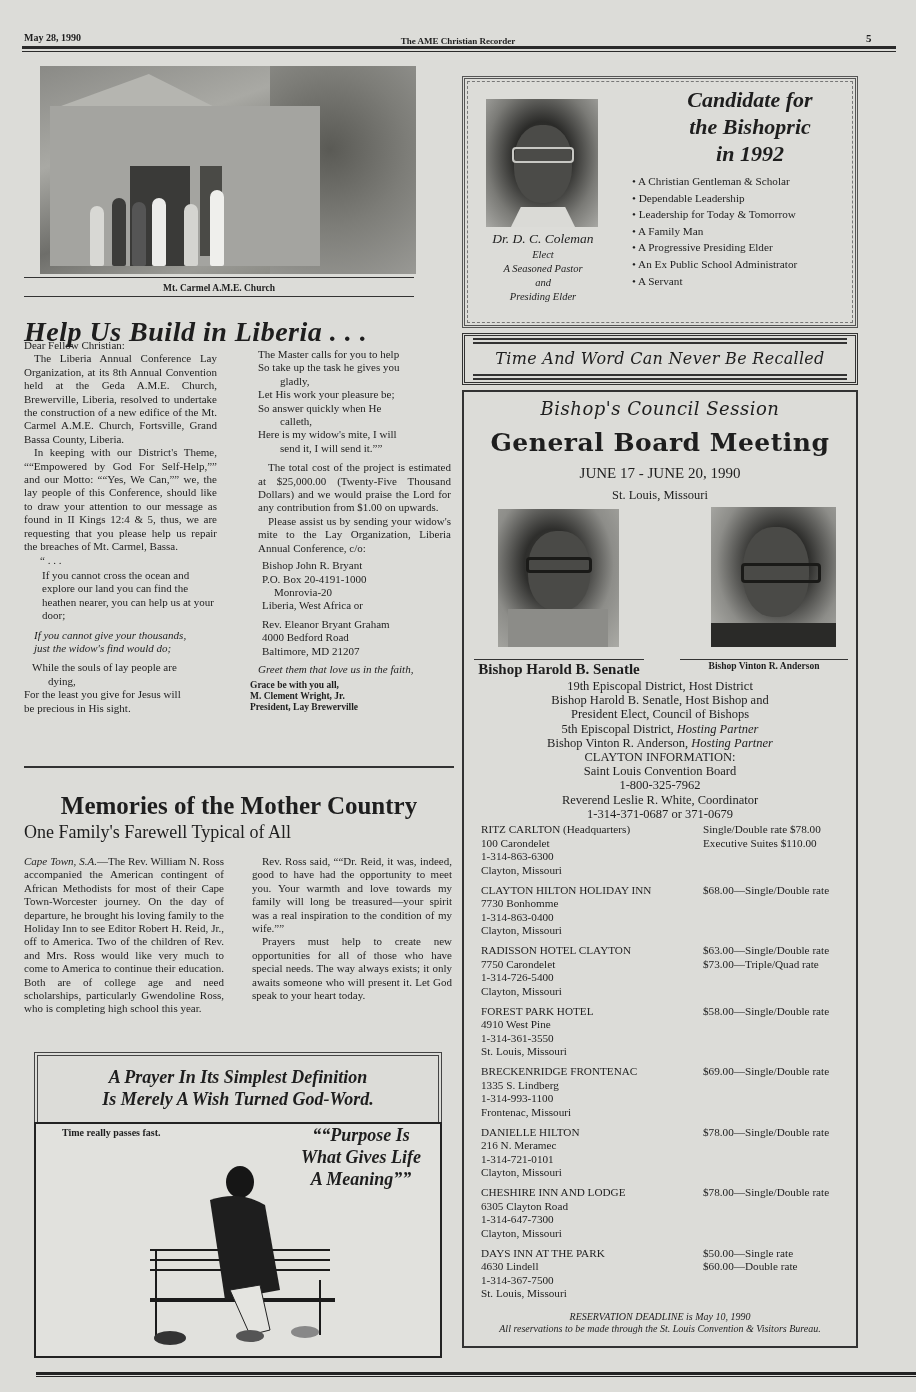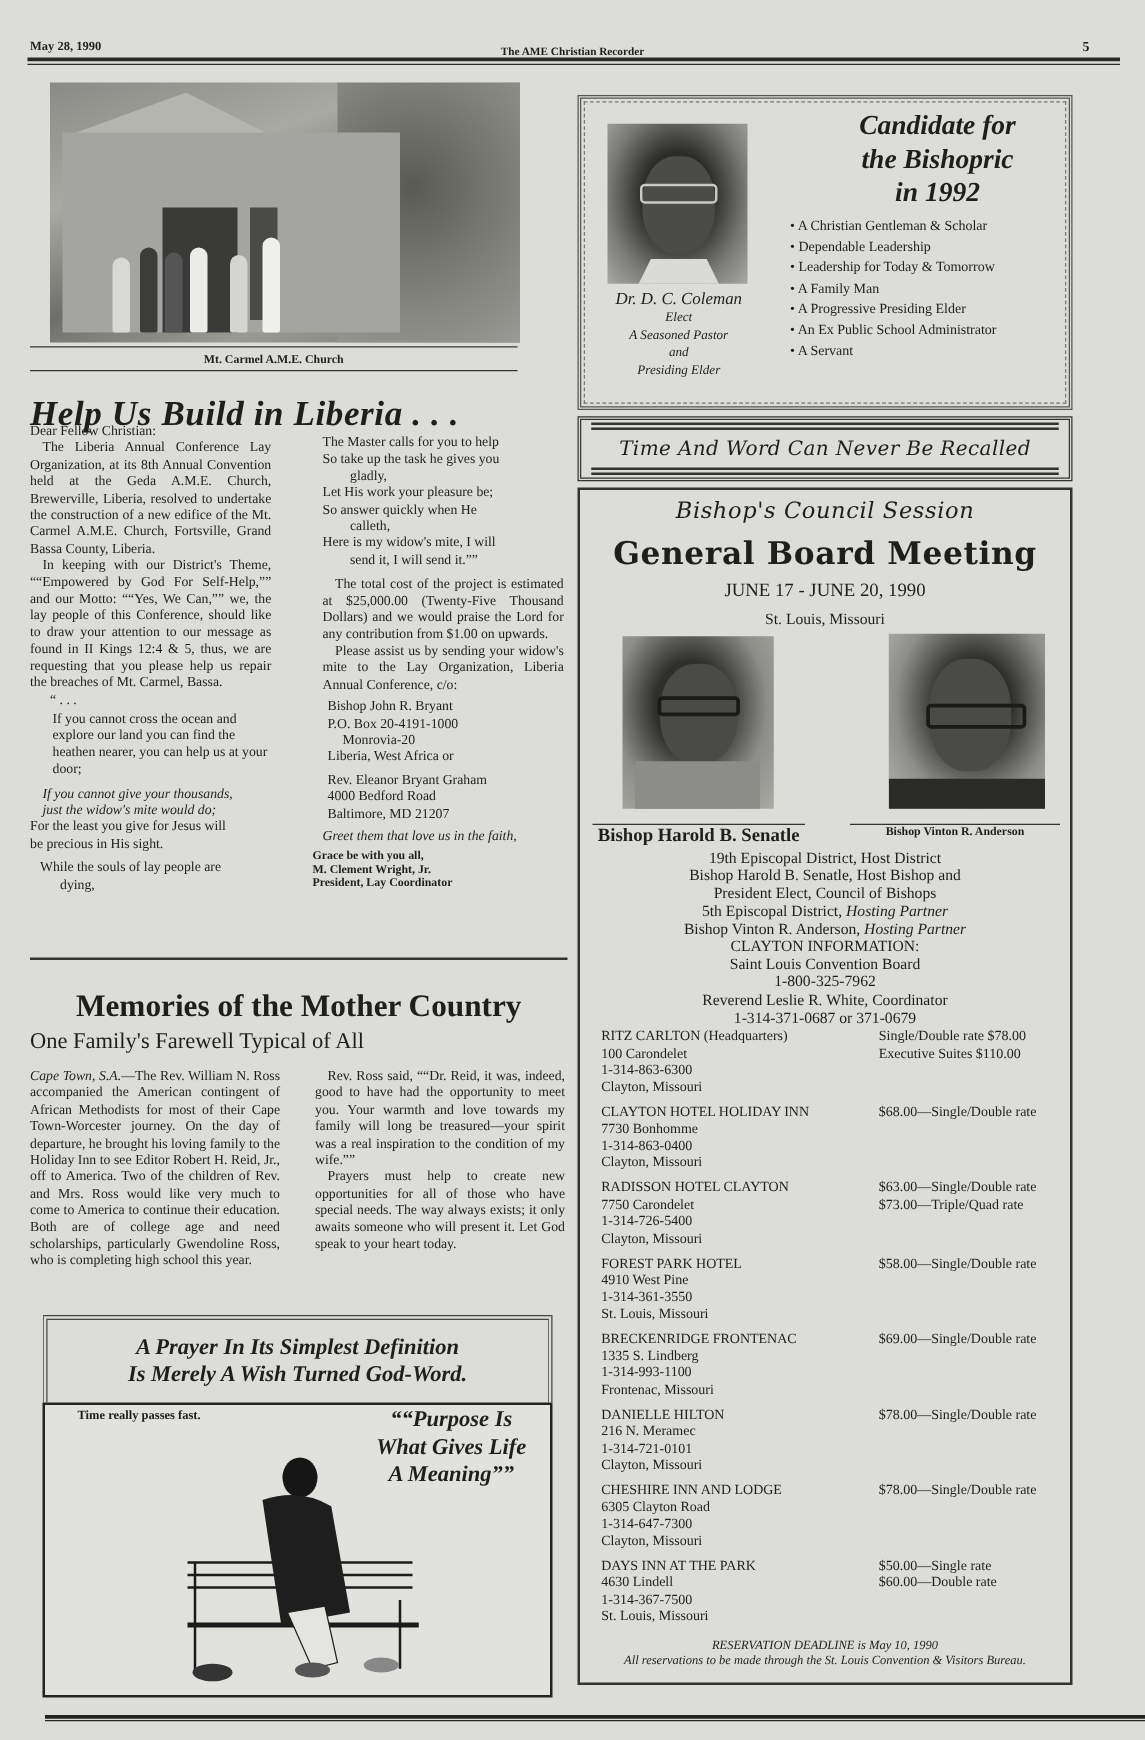--- a/index.html
+++ b/index.html
@@ -134,29 +134,29 @@
 <div class="abs help-headline">Help Us Build in Liberia . . .</div>
 
 <div class="abs col help-col1">
   <div class="noind">Dear Fellow Christian:</div>
   <p>The Liberia Annual Conference Lay Organization, at its 8th Annual Convention held at the Geda A.M.E. Church, Brewerville, Liberia, resolved to undertake the construction of a new edifice of the Mt. Carmel A.M.E. Church, Fortsville, Grand Bassa County, Liberia.</p>
   <p>In keeping with our District's Theme, ““Empowered by God For Self-Help,”” and our Motto: ““Yes, We Can,”” we, the lay people of this Conference, should like to draw your attention to our message as found in II Kings 12:4 &amp; 5, thus, we are requesting that you please help us repair the breaches of Mt. Carmel, Bassa.</p>
   <div style="padding-left:16px;text-align:left">“ . . .</div>
   <div style="padding-left:18px;margin-top:2px;text-align:left">If you cannot cross the ocean and explore our land you can find the heathen nearer, you can help us at your door;</div>
   <div class="poem ital" style="padding-left:10px;margin-top:6px">
     <div>If you cannot give your thousands,</div>
-    <div>just the widow's mite would do;</div>
+    <div>just the widow's find would do;</div>
+  </div>
+  <div class="poem" style="margin-top:6px;padding-left:8px">
+    <div>While the souls of lay people are</div>
+    <div style="padding-left:16px">dying,</div>
   </div>
   <div class="poem">
     <div>For the least you give for Jesus will</div>
     <div>be precious in His sight.</div>
-  </div>
-  <div class="poem" style="margin-top:6px;padding-left:8px">
-    <div>While the souls of lay people are</div>
-    <div style="padding-left:16px">dying,</div>
   </div>
 </div>
 
 <div class="abs col help-col2">
   <div class="poem" id="col2-poem">
     <div class="ln">The Master calls for you to help</div>
     <div class="ln">So take up the task he gives you</div>
     <div class="ln cont">gladly,</div>
     <div class="ln">Let His work your pleasure be;</div>
     <div class="ln">So answer quickly when He</div>
@@ -174,21 +174,21 @@
   </div>
   <div style="padding-left:4px;margin-top:5px;text-align:left">
     <div>Rev. Eleanor Bryant Graham</div>
     <div>4000 Bedford Road</div>
     <div>Baltimore, MD 21207</div>
   </div>
   <div class="ital" style="margin-top:5px;text-align:left">Greet them that love us in the faith,</div>
   <div class="bold" style="margin-top:4px;font-size:9.5px;line-height:11px;text-align:left;margin-left:-8px">
     <div>Grace be with you all,</div>
     <div>M. Clement Wright, Jr.</div>
-    <div>President, Lay Coordinator</div>
+    <div>President, Lay Brewerville</div>
   </div>
 </div>
 
 <div class="abs sep-rule"></div>
 
 <div class="abs mem-title">Memories of the Mother Country</div>
 <div class="abs mem-sub">One Family's Farewell Typical of All</div>
 <div class="abs col mem-col1">
   <div><span class="ital">Cape Town, S.A.</span><span>—The Rev. William N. Ross accompanied the American contingent of African Methodists for most of their Cape Town-Worcester journey. On the day of departure, he brought his loving family to the Holiday Inn to see Editor Robert H. Reid, Jr., off to America. Two of the children of Rev. and Mrs. Ross would like very much to come to America to continue their education. Both are of college age and need scholarships, particularly Gwendoline Ross, who is completing high school this year.</span></div>
 </div>
@@ -303,21 +303,21 @@
         <div>1-314-863-6300</div>
         <div>Clayton, Missouri</div>
       </div>
       <div class="rates">
         <div>Single/Double rate $78.00</div>
         <div>Executive Suites $110.00</div>
       </div>
     </div>
     <div class="hotel">
       <div class="addr">
-        <div>CLAYTON HOTEL HOLIDAY INN</div>
+        <div>CLAYTON HILTON HOLIDAY INN</div>
         <div>7730 Bonhomme</div>
         <div>1-314-863-0400</div>
         <div>Clayton, Missouri</div>
       </div>
       <div class="rates">
         <div>$68.00—Single/Double rate</div>
       </div>
     </div>
     <div class="hotel">
       <div class="addr">

